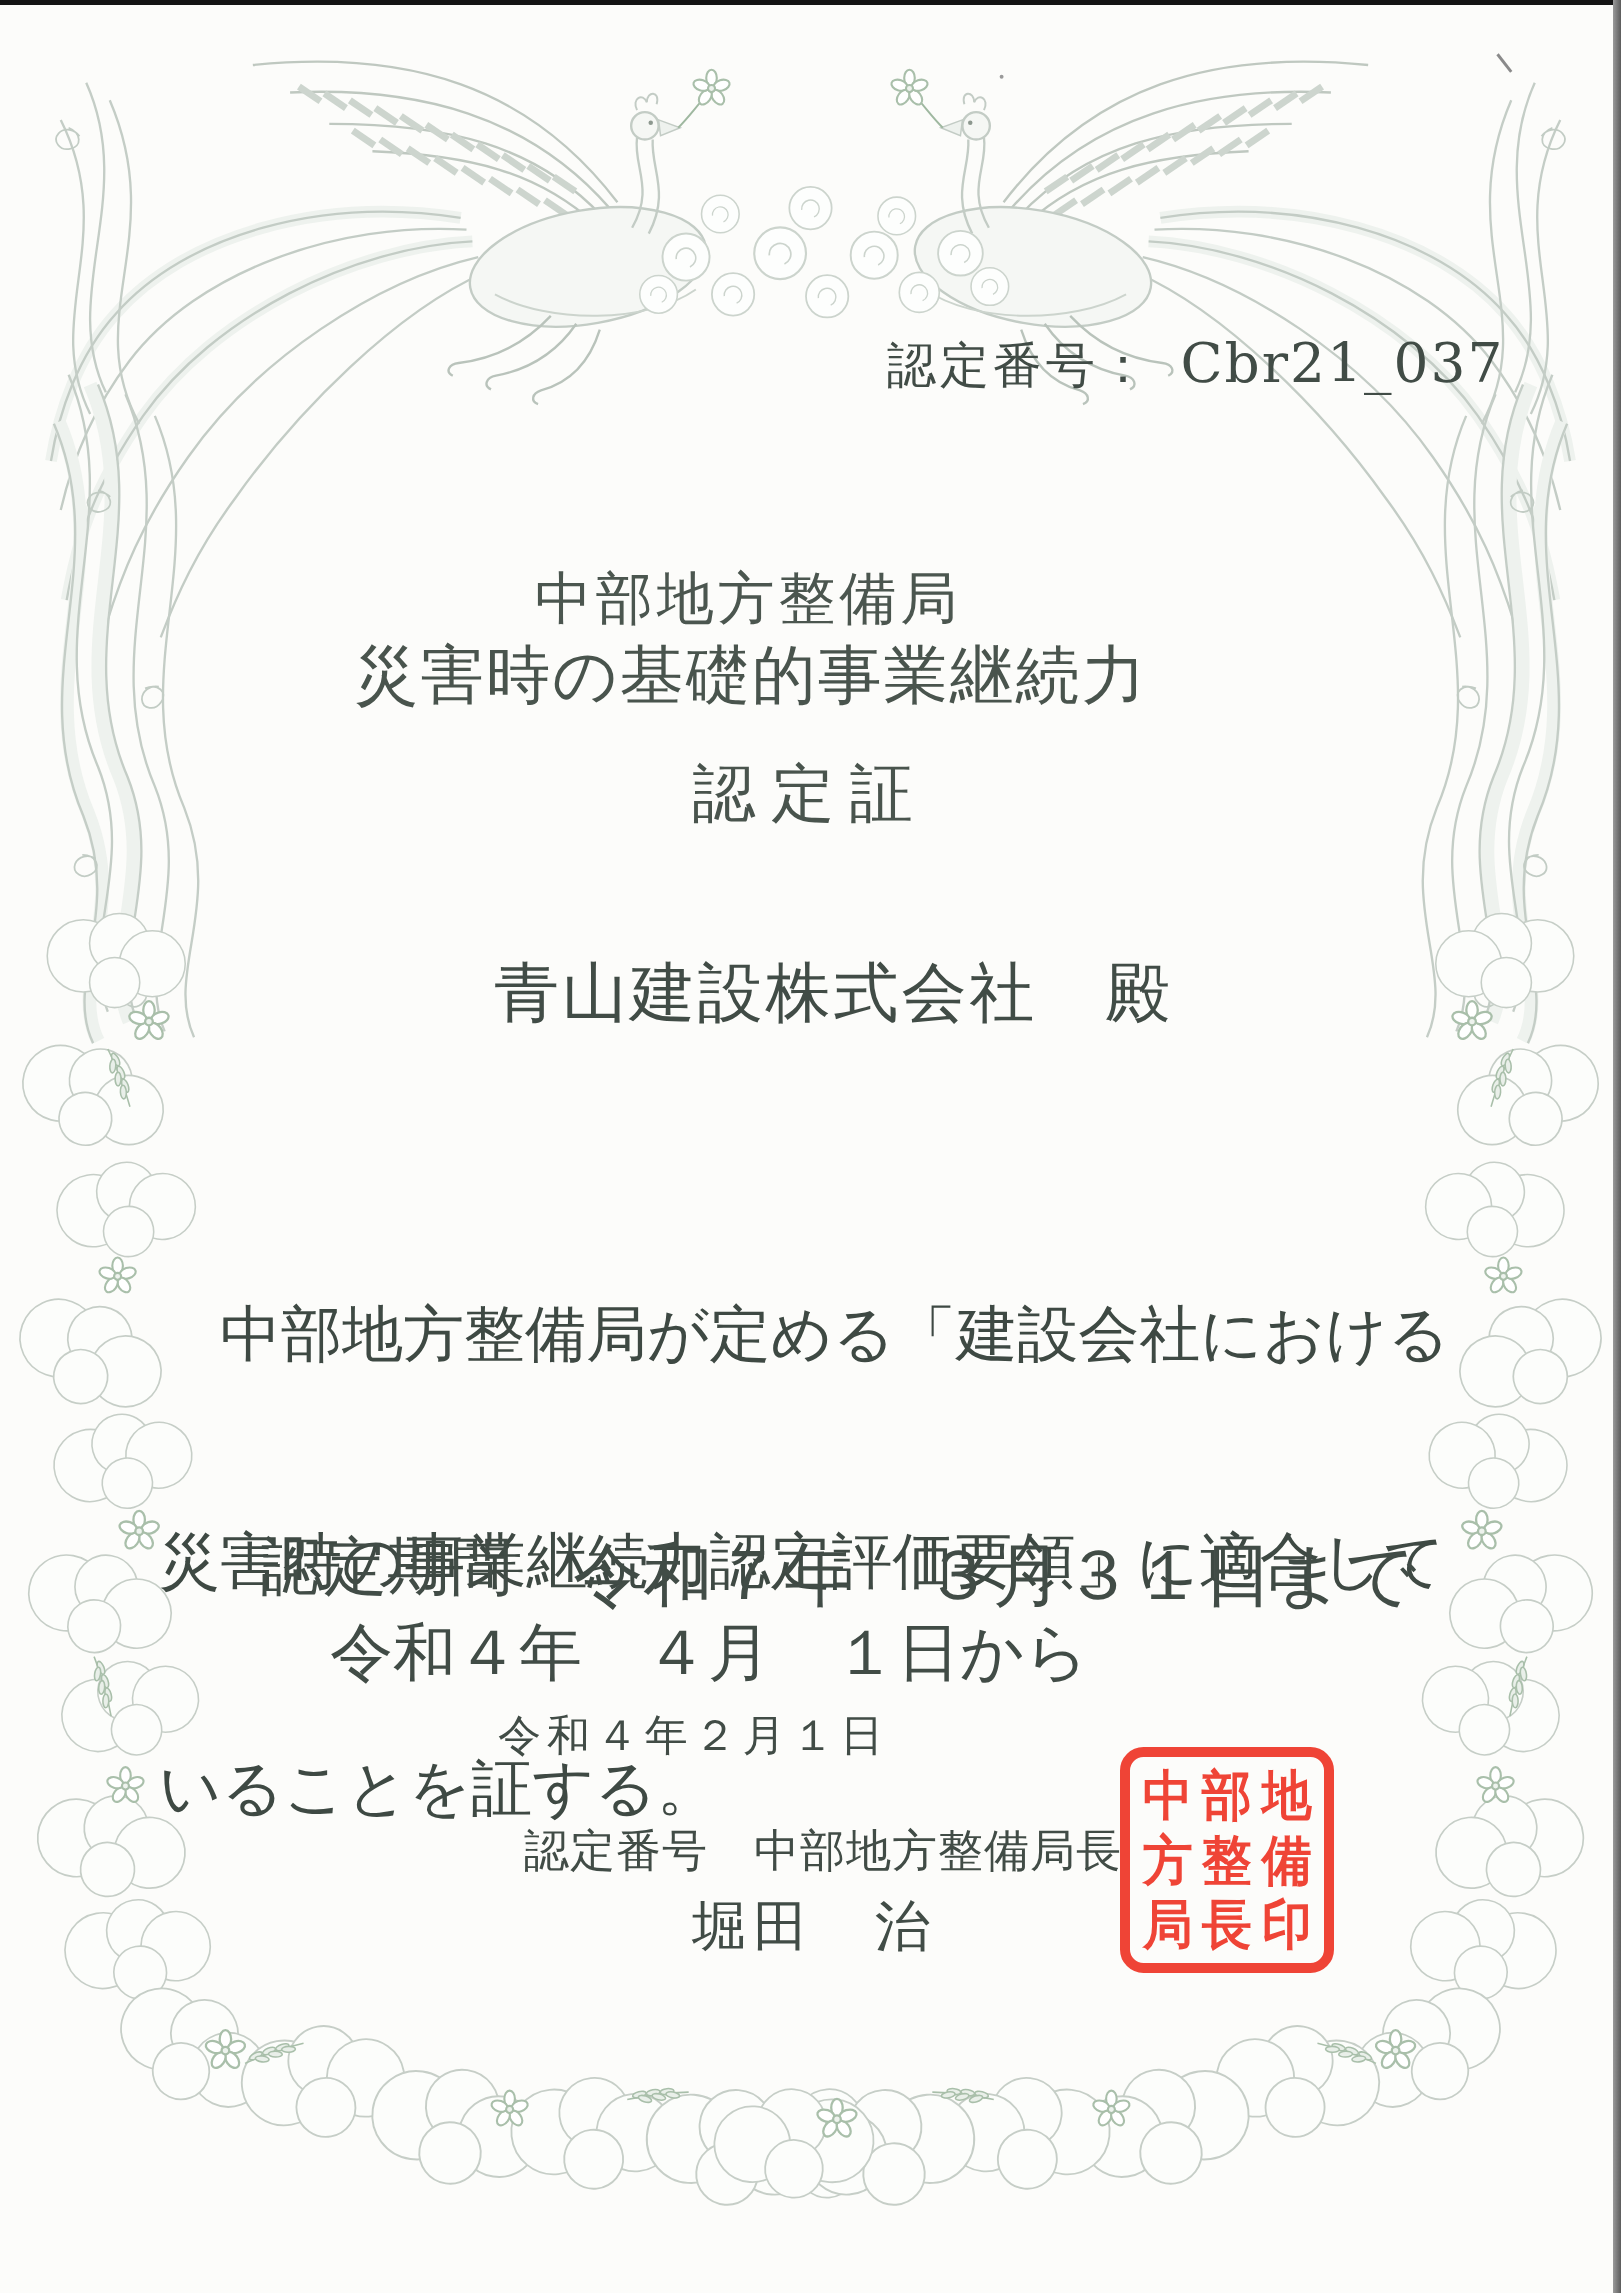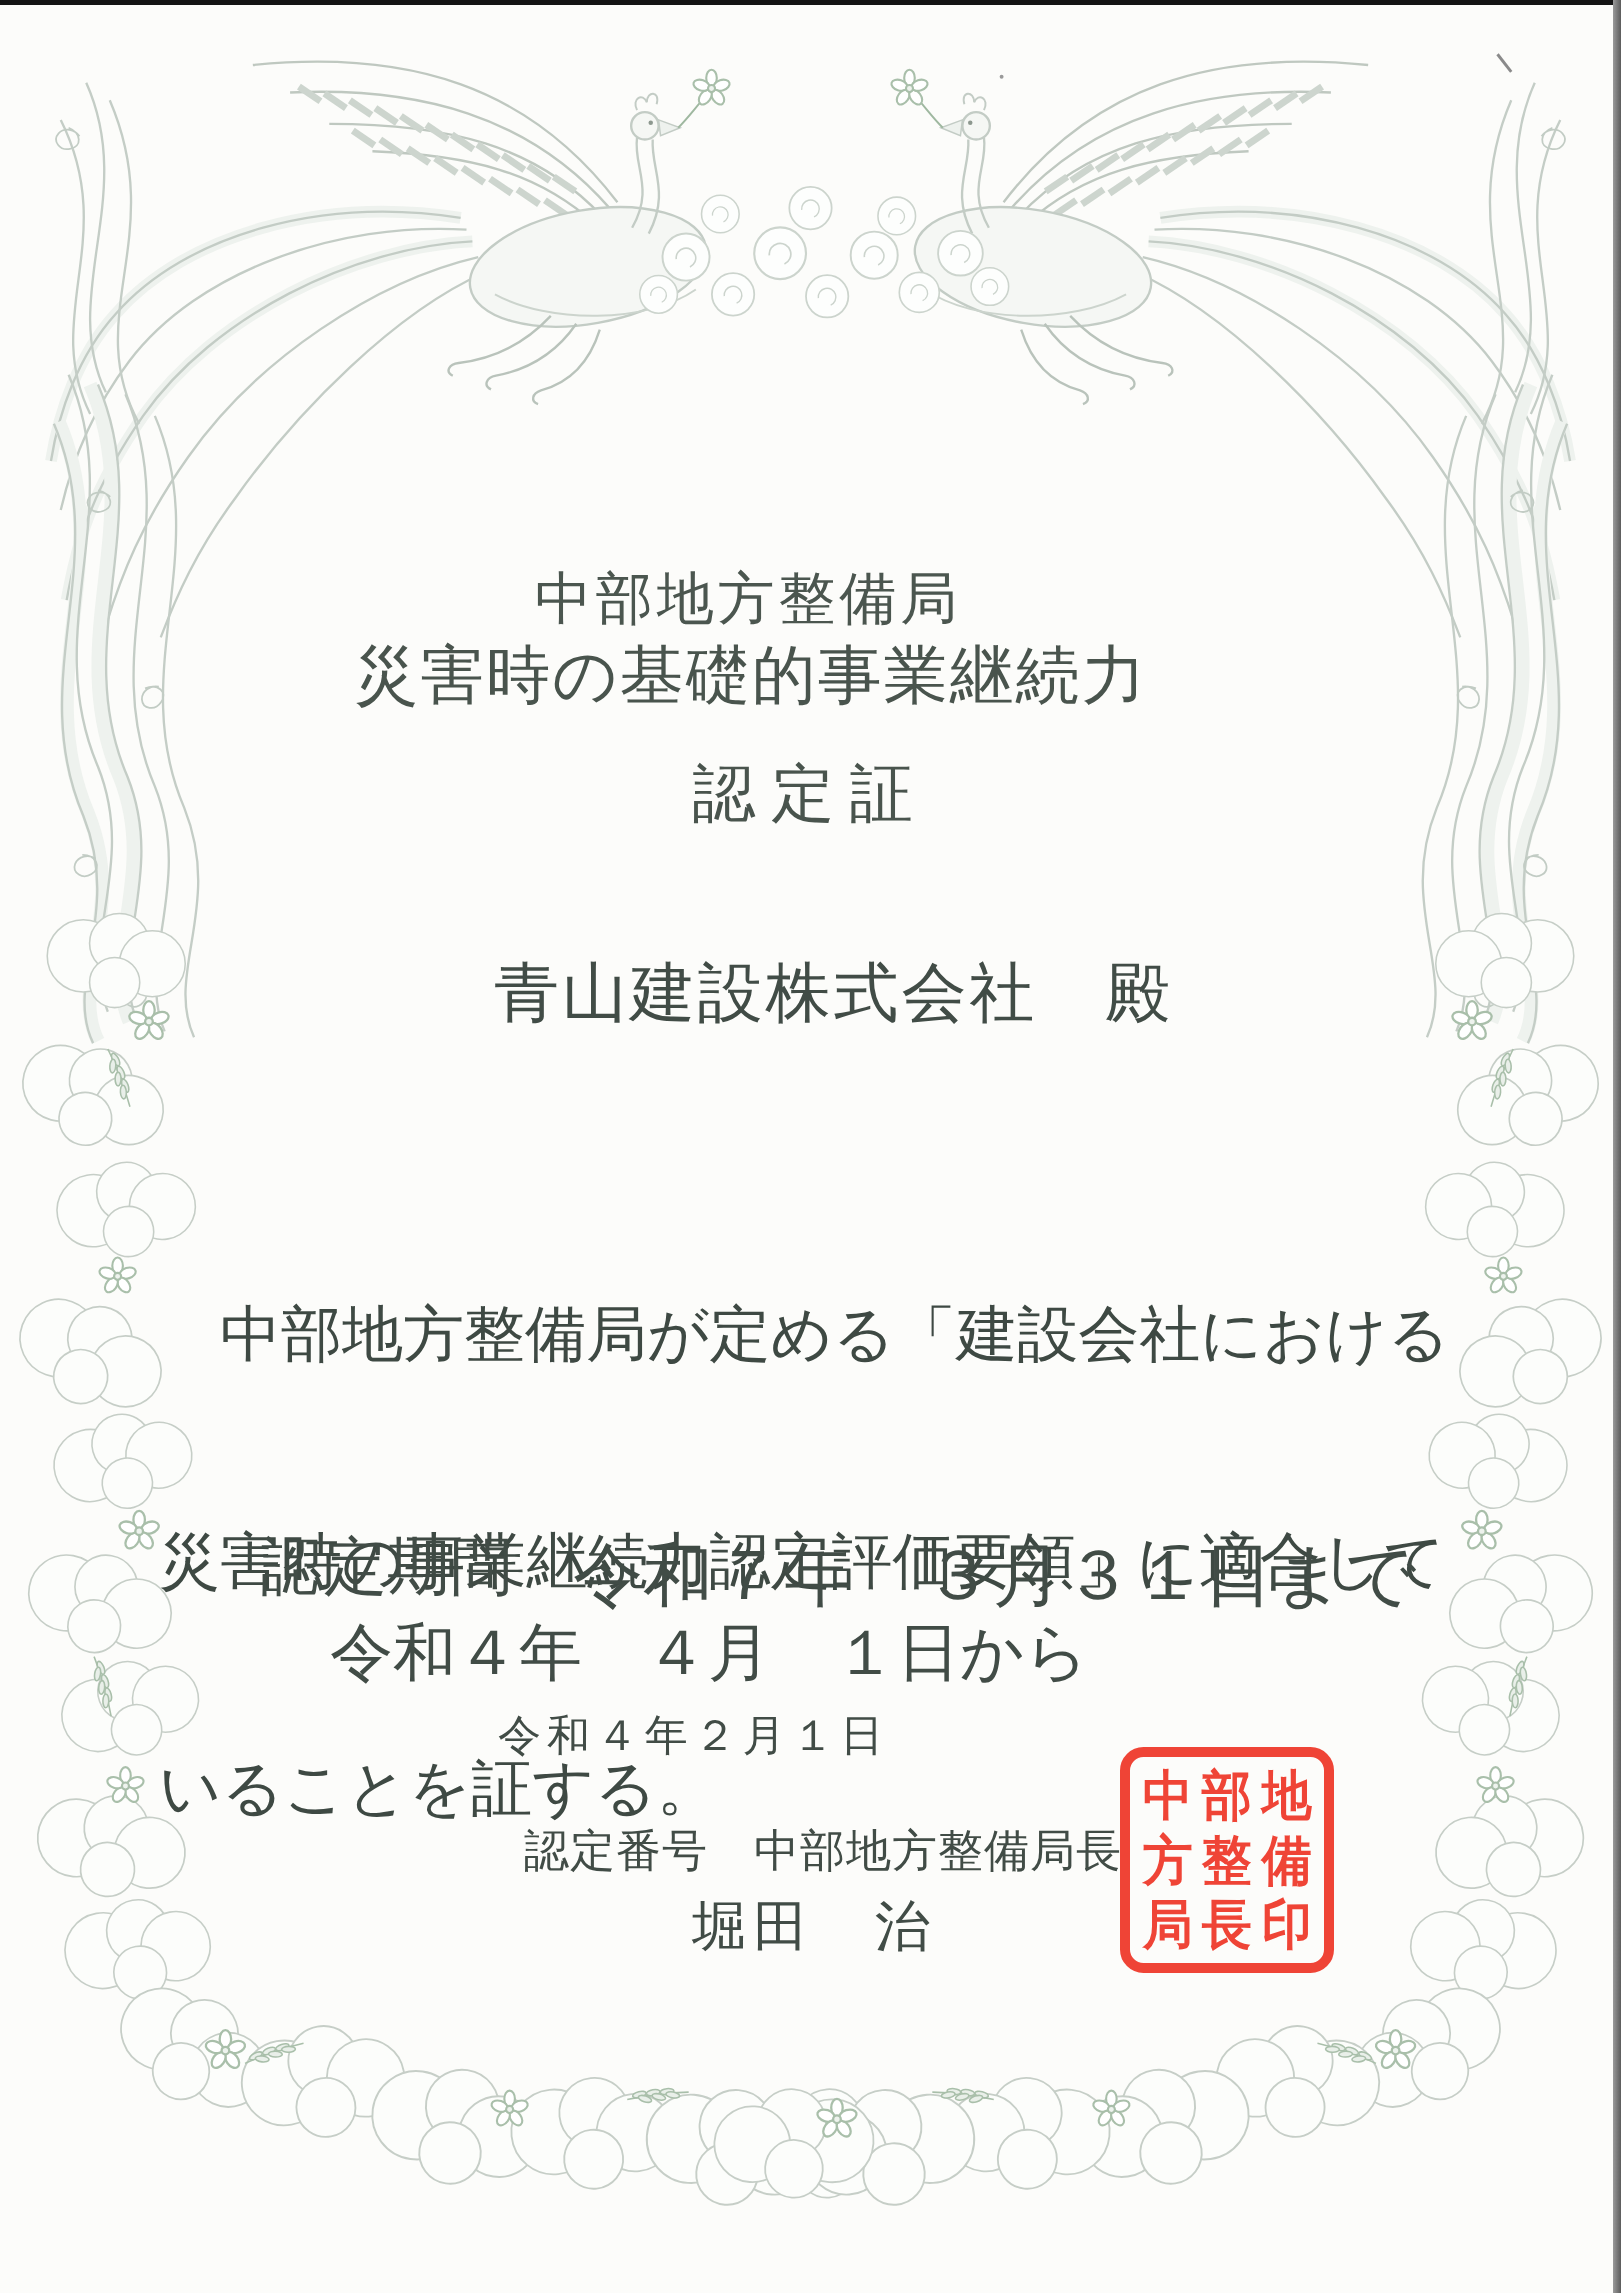--- a/index.html
+++ b/index.html
@@ -232,20 +232,24 @@
 
     <use href="#garlandL"></use>
     <use href="#garlandL" transform="translate(1654,0) scale(-1,1)"></use>
     <use href="#botL"></use>
     <use href="#botL" transform="translate(1654,0) scale(-1,1)"></use>
 
     <path d="M1528,55 l14,18" stroke="#8a8a8a" stroke-width="3"></path>
     <circle cx="1022" cy="78" r="2" fill="#9a9a9a"></circle>
   </svg>
 
+  <div class="abs cert-number">
+    <span class="lbl">認定番号：</span>
+    <span class="val">Cbr21_037</span>
+  </div>
 
   <div class="abs org-title">中部地方整備局</div>
   <div class="abs subject-title">災害時の基礎的事業継続力</div>
   <div class="abs cert-title">認定証</div>
 
   <div class="abs recipient">青山建設株式会社　殿</div>
 
   <div class="abs body-par">
     <div class="bline">　中部地方整備局が定める「建設会社における</div>
     <div class="bline">災害時の事業継続力認定評価要領」に適合して</div>

